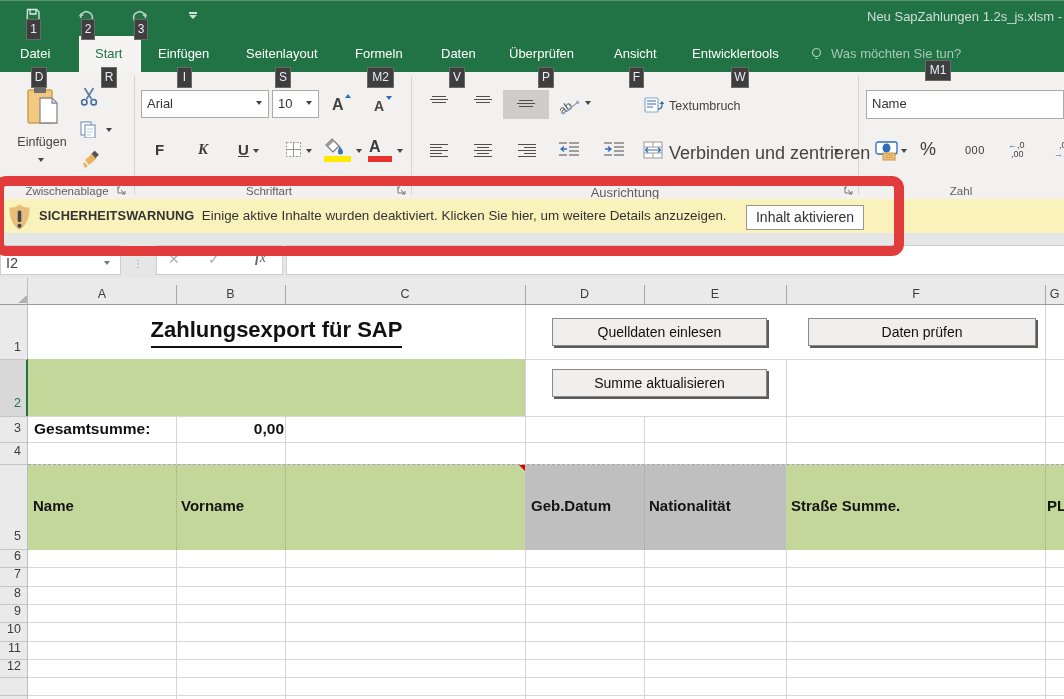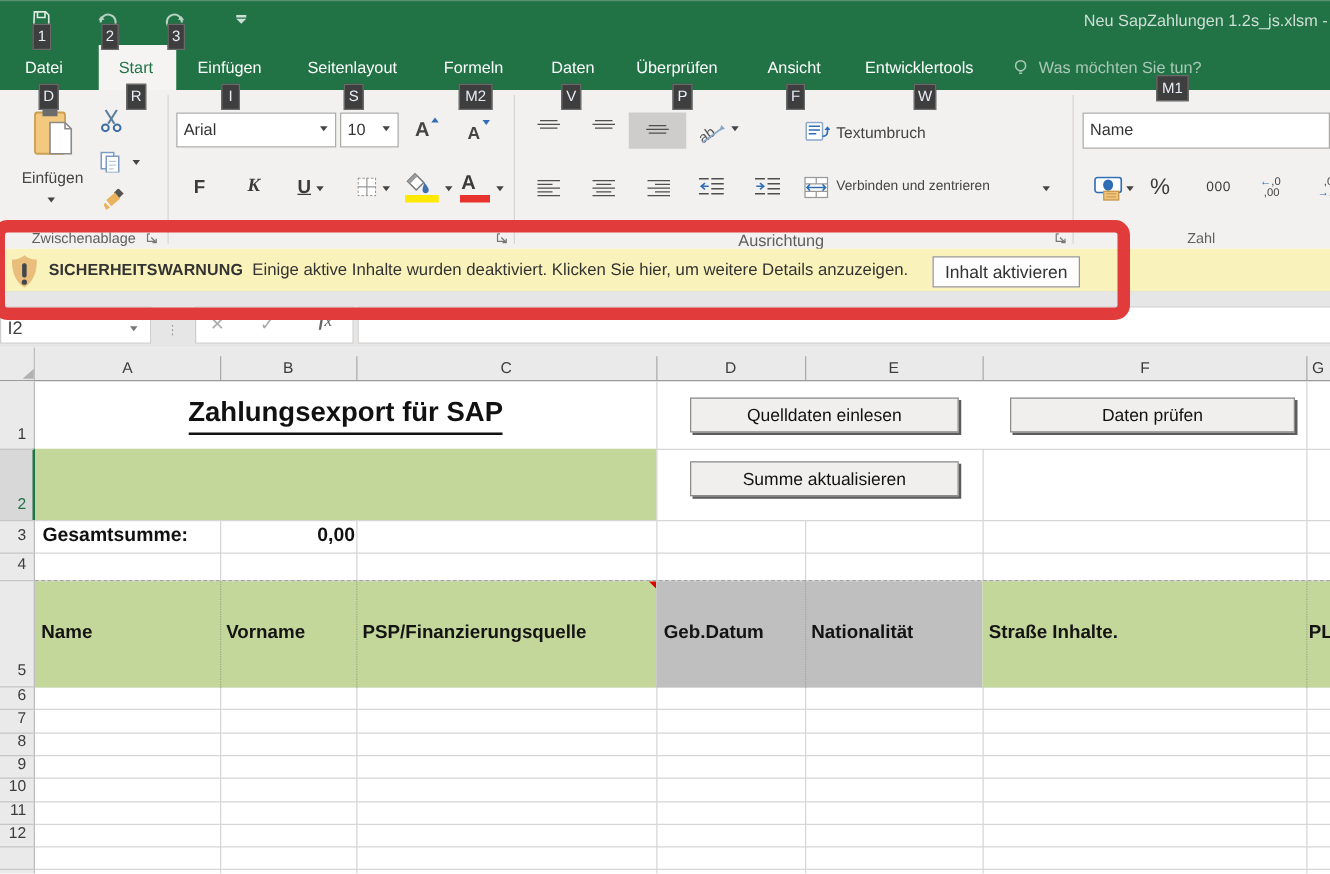--- a/index.html
+++ b/index.html
@@ -184,21 +184,21 @@
     <path d="M3 4 h9 M3 7 h9 M3 10 h6" stroke="#2f6db4" stroke-width="1.2"></path>
     <path d="M14 12 c3 0 4 -1.5 4 -4 l0 -2" fill="none" stroke="#2f6db4" stroke-width="1.3"></path>
     <path d="M15.5 7 l2.5 -3 l2.5 3 z" fill="#2f6db4"></path>
   </svg>
   <div class="abs" style="left:669px;top:99px;font-size:12.5px;color:#444;">Textumbruch</div>
   <svg class="abs" style="left:643px;top:141px" width="20" height="18" viewBox="0 0 20 18">
     <rect x="1" y="1" width="18" height="16" fill="#fff" stroke="#999" stroke-width="1"></rect>
     <path d="M1 6 h18 M1 12 h18 M10 1 v5 M10 12 v5" stroke="#999" stroke-width="1"></path>
     <path d="M3 9 h14 M5 6.5 l-2.5 2.5 l2.5 2.5 M15 6.5 l2.5 2.5 l-2.5 2.5" stroke="#2f6db4" stroke-width="1.2" fill="none"></path>
   </svg>
-  <div class="abs" style="left:669px;top:143px;font-size:11px;color:#444;">Verbinden und zentrieren</div>
+  <div class="abs" style="left:669px;top:143px;font-size:18px;color:#444;">Verbinden und zentrieren</div>
   <div class="ddarrow" style="left:834px;top:149px;"></div>
 
   <div class="abs" style="left:866px;top:90px;width:198px;height:29px;background:#fff;border:1px solid #acaba9;box-sizing:border-box;"></div>
   <div class="abs" style="left:872px;top:96px;font-size:13px;color:#333;">Name</div>
   <svg class="abs" style="left:875px;top:141px" width="24" height="20" viewBox="0 0 24 20">
     <rect x="1" y="1" width="21" height="12" rx="2" fill="#fff" stroke="#2f6db4" stroke-width="1.3"></rect>
     <ellipse cx="11.5" cy="7" rx="4" ry="4.5" fill="#2f6db4"></ellipse>
     <rect x="8" y="12" width="12" height="7" fill="#efc57f" stroke="#c79544" stroke-width="1"></rect>
     <path d="M10 14 h8 M10 16.5 h8" stroke="#c79544" stroke-width="0.8"></path>
   </svg>
@@ -215,20 +215,21 @@
   <svg class="abs" style="left:397px;top:186px" width="9" height="9" viewBox="0 0 9 9">
     <path d="M1 1 v6 h6 M1 1 h2 M1 1 v2" stroke="#777" stroke-width="1" fill="none"></path>
     <path d="M4 4 l4 4 M8 5 v3 h-3" stroke="#777" stroke-width="1" fill="none"></path>
   </svg>
   <svg class="abs" style="left:844px;top:186px" width="9" height="9" viewBox="0 0 9 9">
     <path d="M1 1 v6 h6 M1 1 h2 M1 1 v2" stroke="#777" stroke-width="1" fill="none"></path>
     <path d="M4 4 l4 4 M8 5 v3 h-3" stroke="#777" stroke-width="1" fill="none"></path>
   </svg>
 
   <div class="abs" style="top:185px;left:0;width:134px;text-align:center;color:#605e5c;font-size:11.5px;">Zwischenablage</div>
+  <div class="abs" style="top:185px;left:134px;width:270px;text-align:center;color:#605e5c;font-size:11.5px;">Schriftart</div>
   <div class="abs" style="top:185px;left:415px;width:420px;text-align:center;color:#605e5c;font-size:13px;">Ausrichtung</div>
   <div class="abs" style="top:185px;left:858px;width:206px;text-align:center;color:#605e5c;font-size:11.5px;">Zahl</div>
 
   <div class="abs" style="left:0;top:199px;width:1064px;height:34px;background:#faf2bb;border-bottom:1px solid #d8d4b2;"></div>
   <svg class="abs" style="left:7px;top:203px" width="25" height="28" viewBox="0 0 25 28">
     <path d="M12.5 1.2 C10 3.6 6 4.9 2.6 4.5 C2.2 11 3.8 21.5 12.5 27 C21.2 21.5 22.8 11 22.4 4.5 C19 4.9 15 3.6 12.5 1.2 Z" fill="#e9bd7b"></path>
     <rect x="10.7" y="7.5" width="3.6" height="11.5" rx="1.6" fill="#40464c"></rect>
     <circle cx="12.5" cy="22.8" r="2.1" fill="#40464c"></circle>
   </svg>
   <div class="abs" style="left:39px;top:208px;font-size:12.8px;color:#333;"><b style="letter-spacing:0.1px">SICHERHEITSWARNUNG</b><span style="font-size:13.4px">&nbsp; Einige aktive Inhalte wurden deaktiviert. Klicken Sie hier, um weitere Details anzuzeigen.</span></div>
@@ -331,24 +332,23 @@
   <div class="abs" style="left:644px;top:465px;height:85px;width:1px;border-left:1px dotted #a3a3a3;"></div>
   <div class="abs" style="left:1045px;top:465px;height:85px;width:1px;border-left:1px dotted #9aa983;"></div>
 
   <div class="abs" style="left:519px;top:465px;width:6px;height:6px;background:#e00000;clip-path:polygon(0 0,100% 0,100% 100%);"></div>
 
   <div class="abs" style="left:28px;top:317px;width:497px;text-align:center;font-size:22px;line-height:26px;font-weight:bold;color:#111;"><span style="border-bottom:2.5px solid #111;padding-bottom:4px;">Zahlungsexport für SAP</span></div>
   <div class="abs" style="left:34px;top:419px;font-size:15.5px;line-height:20px;font-weight:bold;color:#111;">Gesamtsumme:</div>
   <div class="abs" style="left:176px;top:419px;width:108px;text-align:right;font-size:15.5px;line-height:20px;font-weight:bold;color:#111;">0,00</div>
   <div class="r5" style="left:33px;">Name</div>
   <div class="r5" style="left:181px;">Vorname</div>
-  <div class="r5" style="left:290px;">PSP/Finanzierungsquelle</div>
   <div class="r5" style="left:531px;">Geb.Datum</div>
   <div class="r5" style="left:649px;">Nationalität</div>
-  <div class="r5" style="left:791px;">Straße Inhalte.</div>
+  <div class="r5" style="left:791px;">Straße Summe.</div>
   <div class="r5" style="left:1047px;">PL</div>
 
   <div class="fbtn" style="left:808px;top:318px;width:228px;height:28px;">Daten prüfen</div>
   <div class="fbtn" style="left:552px;top:318px;width:215px;height:28px;">Quelldaten einlesen</div>
   <div class="fbtn" style="left:552px;top:369px;width:215px;height:28px;">Summe aktualisieren</div>
 
   <div class="abs" style="left:-6px;top:176px;width:910px;height:80px;border:10px solid #e23b3b;border-radius:12px;z-index:50;box-sizing:border-box;"></div>
 
   <div class="kt" style="left:31px;top:67px;width:14px;">D</div>
   <div class="kt" style="left:101px;top:67px;width:14px;">R</div>

